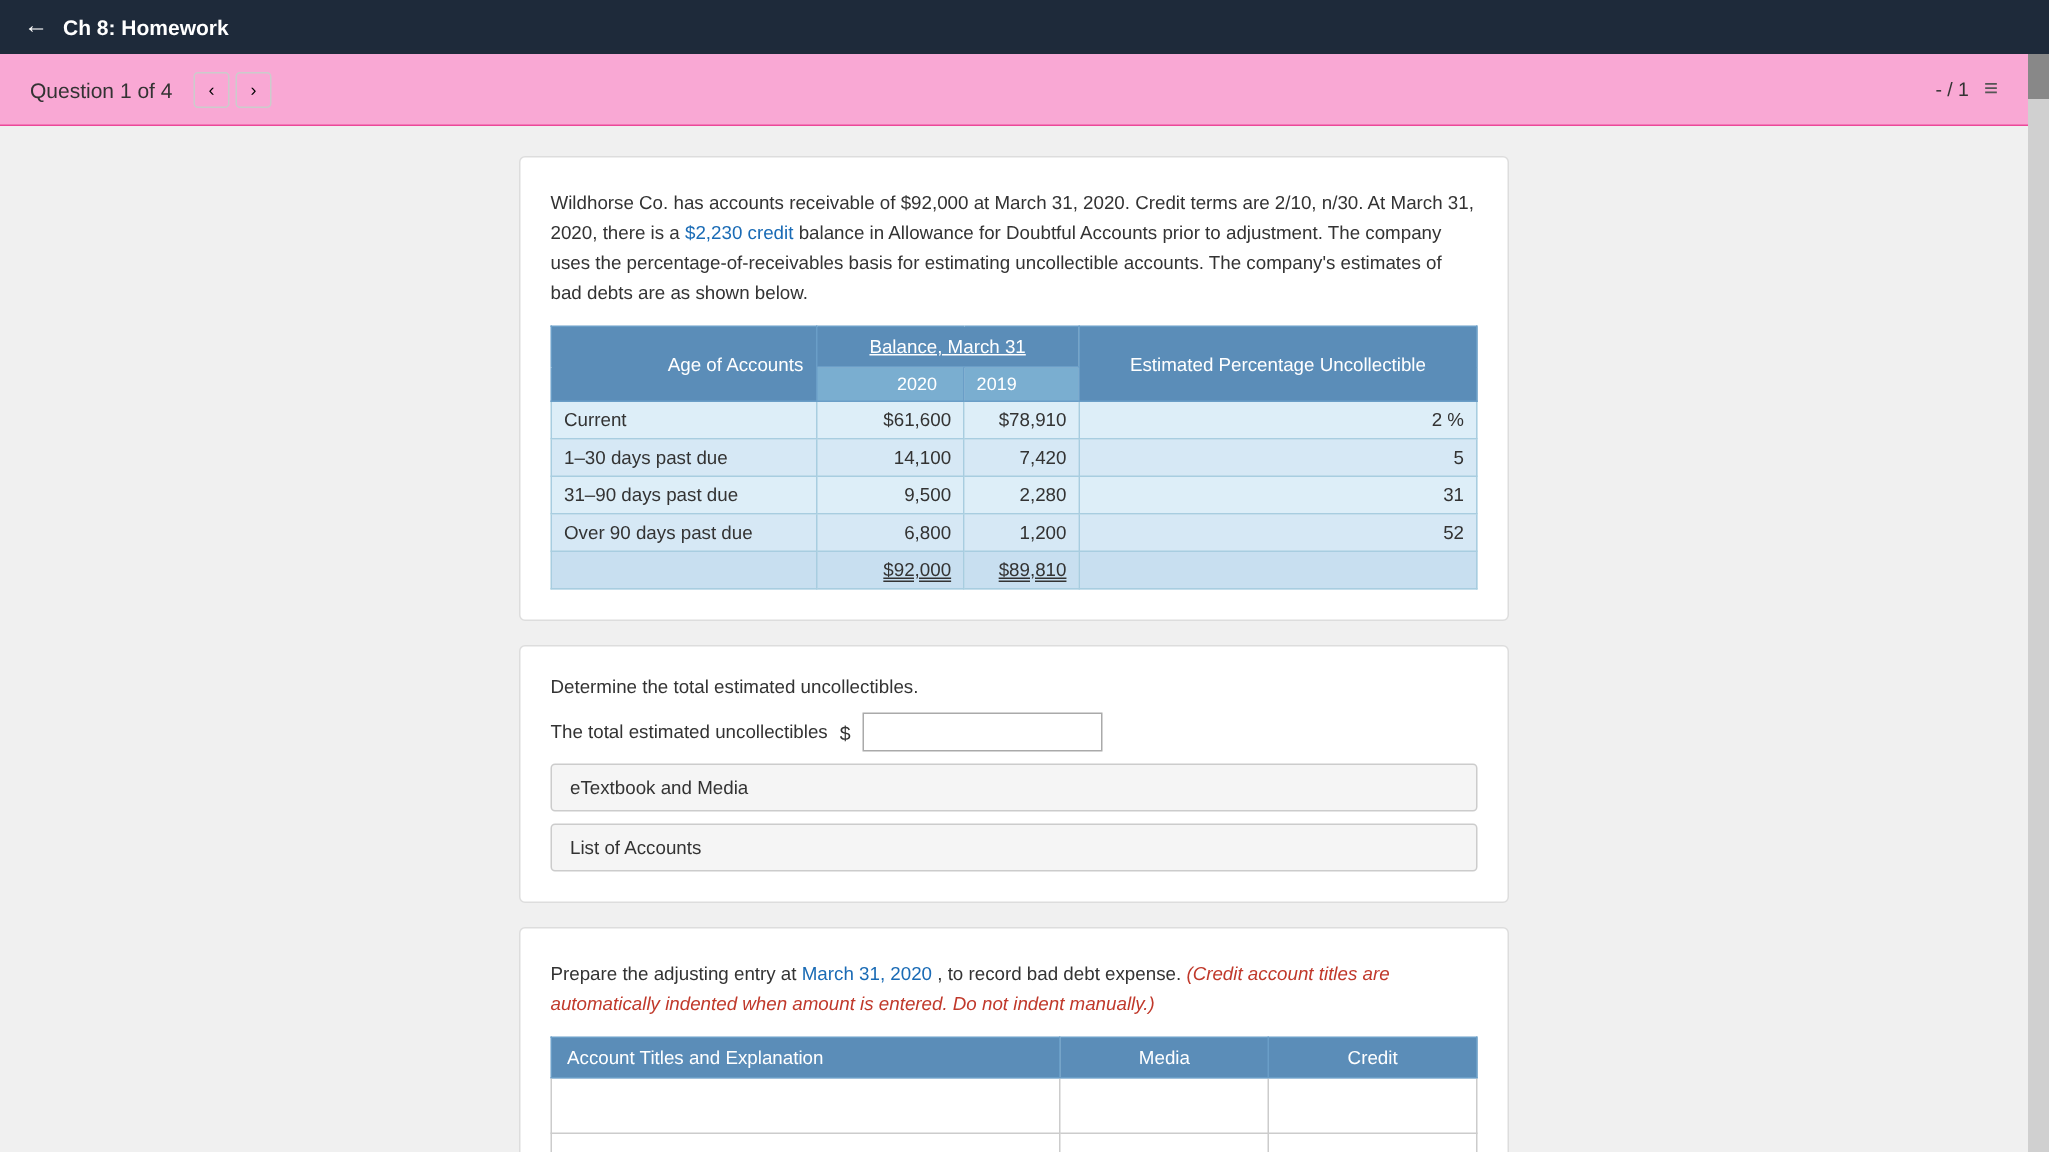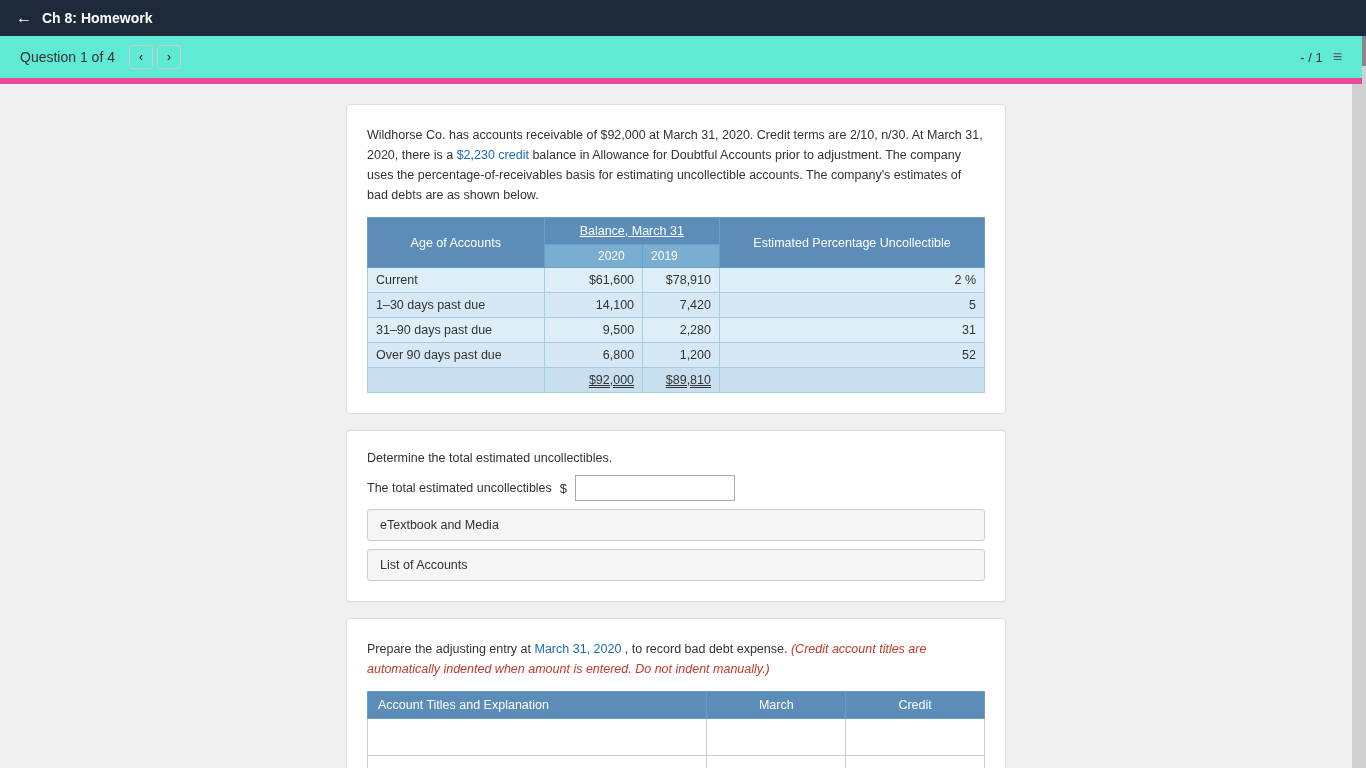--- a/index.html
+++ b/index.html
@@ -37,28 +37,28 @@
     .scrollbar-thumb {
       position: absolute;
       top: 36px;
       width: 14px;
       height: 30px;
       background: #888;
     }
 
     
     .question-header {
-      background: #5eead4;
-      border-bottom: 6px solid #ec4899;
+      background: #f9a8d4;
+      border-bottom: 1px solid #ec4899;
       height: 48px;
       display: flex;
       align-items: center;
       padding: 0 20px;
       position: fixed;
-      top: 36px; left: 0; right: 4px;
+      top: 36px; left: 0; right: 14px;
       z-index: 99;
     }
     .question-label {
       font-size: 14px;
       color: #333;
       margin-right: 12px;
     }
     .nav-btn {
       background: none;
       border: 1px solid #ccc;
@@ -121,21 +121,21 @@
     .data-table thead tr {
       background: #5b8db8;
       color: #fff;
     }
     .data-table thead th {
       padding: 6px 8px;
       text-align: right;
       font-weight: normal;
       border: 1px solid #6a9ec7;
     }
-    .data-table thead th.left-align { text-align: center; }
+    .data-table thead th.left-align { text-align: right; }
     .data-table thead th.center { text-align: center; }
     .data-table .sub-header {
       background: #7aaed0;
       color: #fff;
     }
     .data-table .sub-header th {
       padding: 4px 8px;
       text-align: right;
       font-weight: normal;
       font-size: 12px;
@@ -341,21 +341,21 @@
       <span>Prepare the adjusting entry at</span>
       <span class="blue">March 31, 2020</span>
       <span>, to record bad debt expense.</span>
       <span class="red-italic">(Credit account titles are automatically indented when amount is entered. Do not indent manually.)</span>
     </p>
 
     <table class="entry-table">
       <thead>
         <tr>
           <th style="width:55%;margin-top:40px;">Account Titles and Explanation</th>
-          <th class="right" style="width:22.5%; text-align:center;">March</th>
+          <th class="right" style="width:22.5%; text-align:center;">Media</th>
           <th class="right" style="width:22.5%; text-align:center;">Credit</th>
         </tr>
       </thead>
       <tbody id="entry-tbody">
       <tr>
     <td>
       <input type="text" value="" style="">
     </td>
     <td>
       <input type="text" value="" style="">

